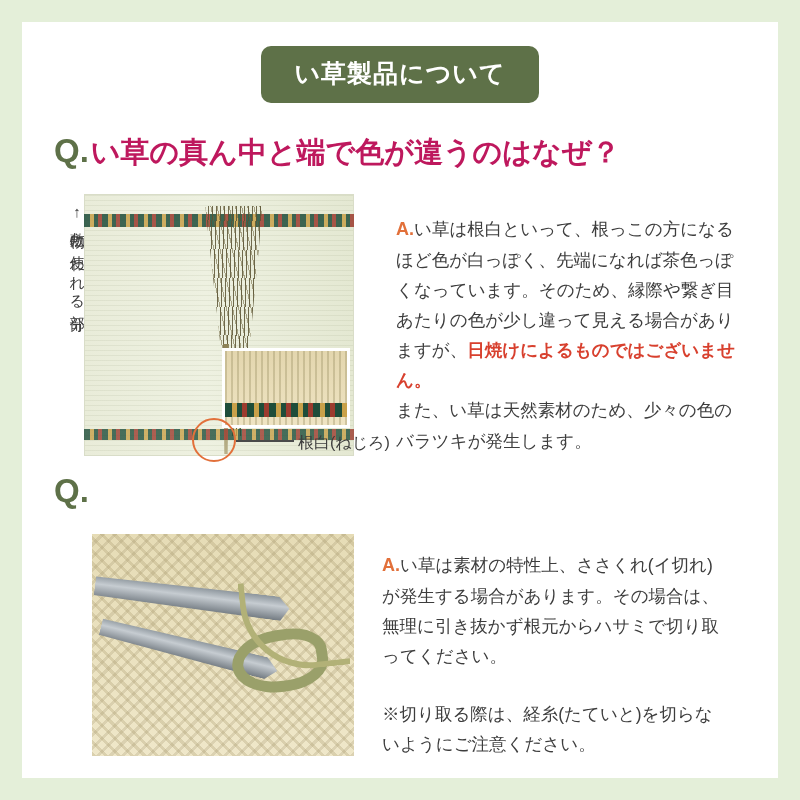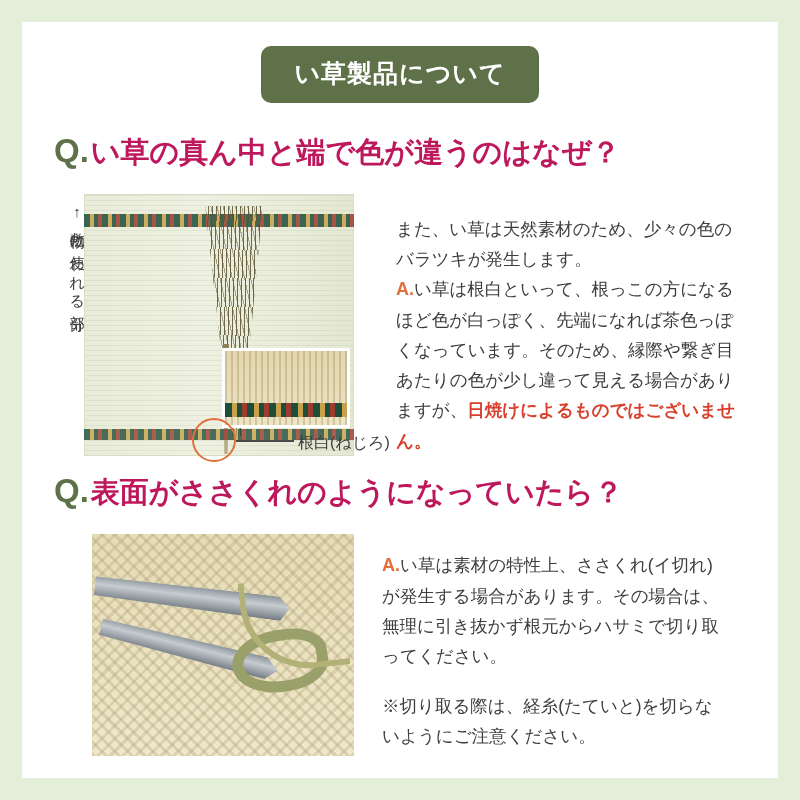--- a/index.html
+++ b/index.html
@@ -173,21 +173,21 @@
     font-weight: bold;
     font-size: 18px;
   }
   .hl-red {
     color: #d8402e;
     font-weight: bold;
   }
   #ans1 { left: 374px; top: 192px; width: 348px; }
   #ans2 { left: 360px; top: 528px; width: 348px; }
   .ans p { margin: 0; }
-  .ans p.gap { margin-top: 20px; }
+  .ans p.gap { margin-top: 28px; }
 
   
   .sec2-fig {
     position: absolute;
     left: 70px; top: 512px;
     width: 262px; height: 222px;
     overflow: hidden;
     background:
       repeating-linear-gradient(45deg, rgba(170,155,110,0.30) 0 3px, rgba(255,255,255,0) 3px 9px),
       repeating-linear-gradient(-45deg, rgba(150,135,95,0.22) 0 3px, rgba(255,255,255,0) 3px 9px),
@@ -252,29 +252,28 @@
     <div class="fig1-bottom-strip"></div>
     <div class="fig1-inset">
       <div class="border-pat"></div>
     </div>
     <div class="circle-hl"></div>
     <div class="callout-line"></div>
     <div class="callout-label">根白(ねじろ)</div>
   </div>
 
   <div class="ans" id="ans1">
-    <p>また、い草は天然素材のため、少々の色のバラツキが発生します。</p>
     <p>
       <span class="a-mark">A.</span><span>い草は根白といって、根っこの方になるほど色が白っぽく、先端になれば茶色っぽくなっています。そのため、縁際や繋ぎ目あたりの色が少し違って見える場合がありますが、</span><span class="hl-red">日焼けによるものではございません。</span>
     </p>
+    <p>また、い草は天然素材のため、少々の色のバラツキが発生します。</p>
   </div>
 
   <div class="q-row" id="q2">
     <span class="q-mark">Q.</span>
-    <span class="q-text">表面がささくれのようになっていたら？</span>
   </div>
 
   <div class="sec2-fig">
     <div class="scissor-blade blade1"></div>
     <div class="scissor-blade blade2"></div>
     <div class="scissor-handle"></div>
     <div class="straw"></div>
   </div>
 
   <div class="ans" id="ans2">

